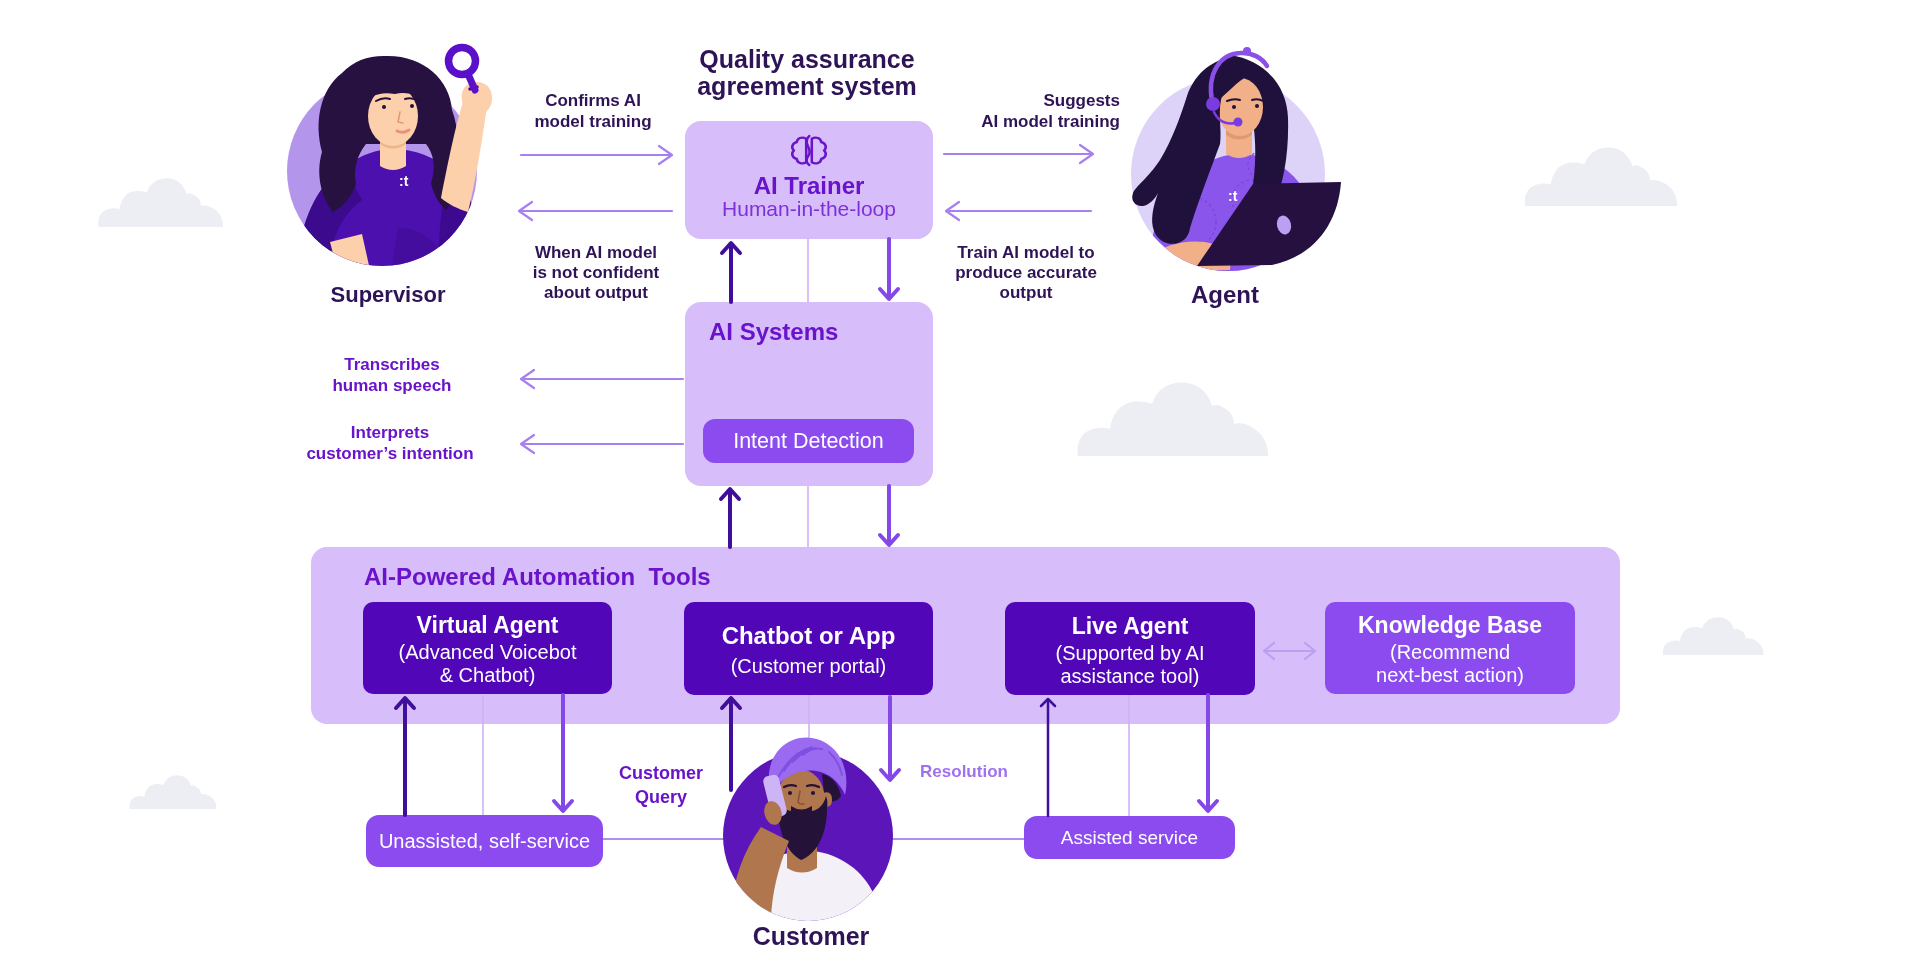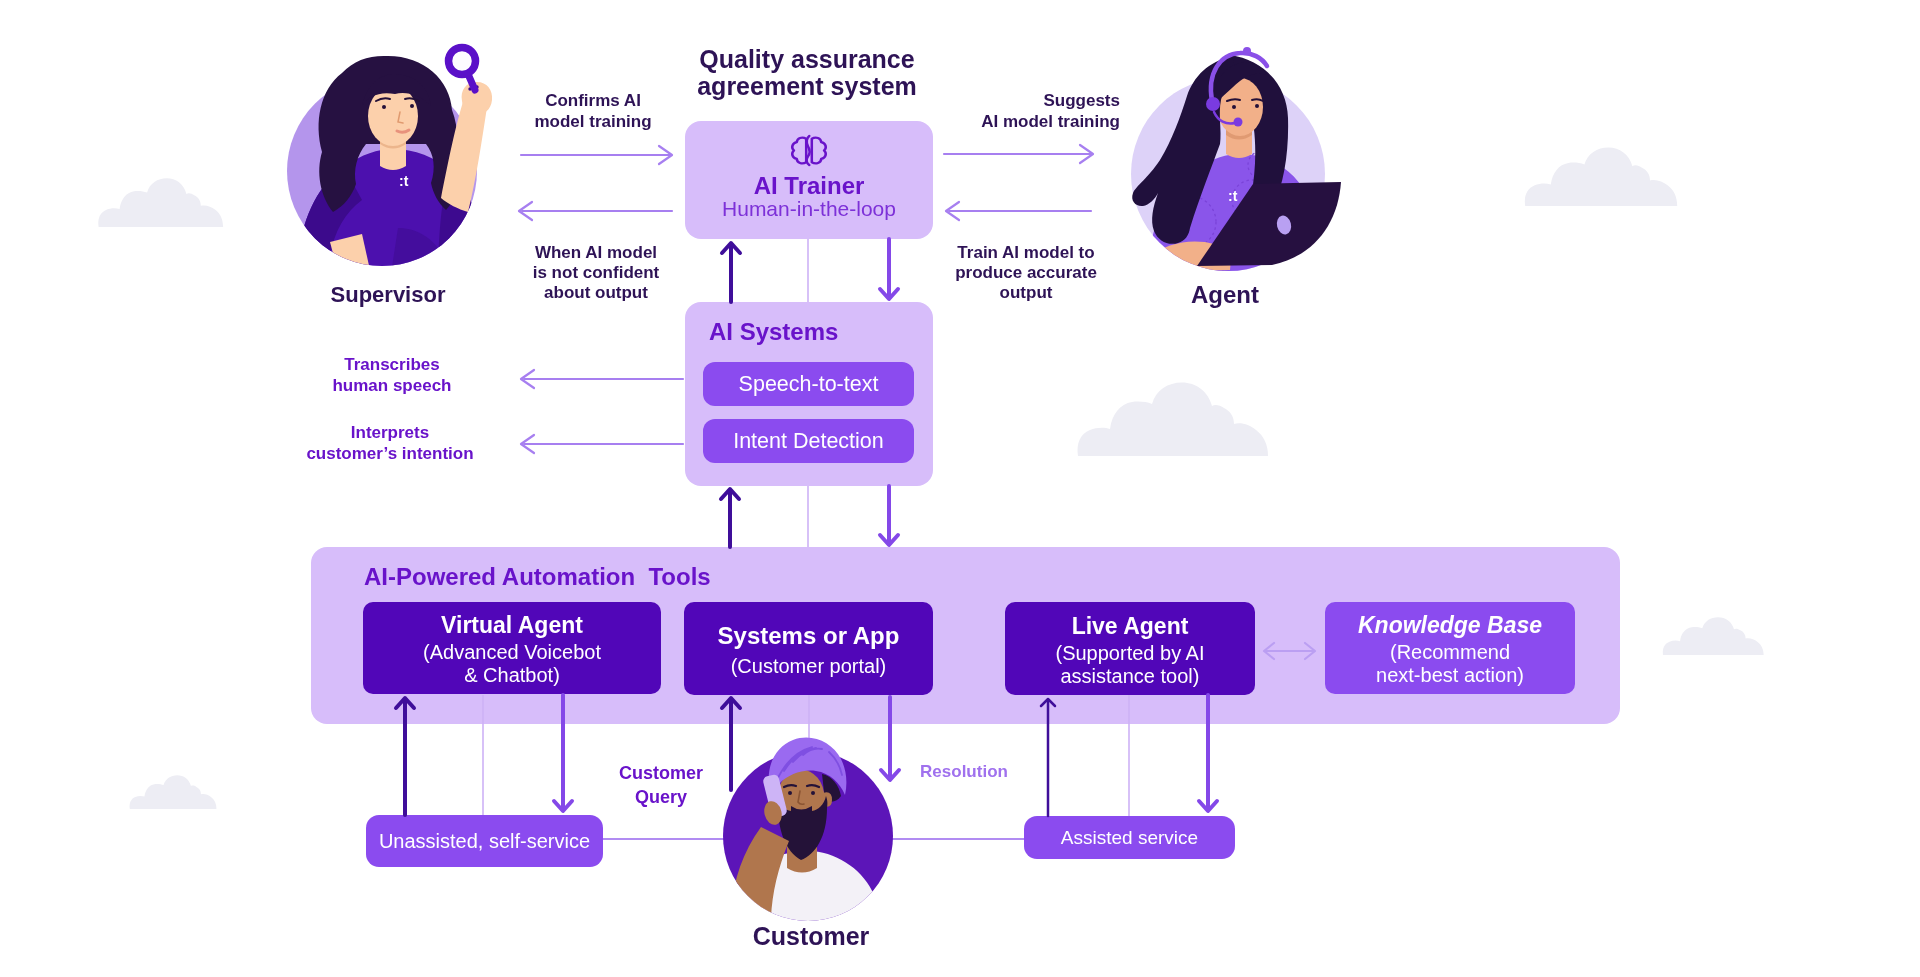--- a/index.html
+++ b/index.html
@@ -192,40 +192,39 @@
 </svg>
 
 <div class="txt" style="left:657px;top:46px;width:300px;text-align:center;font-size:25px;line-height:27px;font-weight:bold;color:#2e1356;">Quality assurance<br>agreement system</div>
 
 <div class="box light" style="left:685px;top:121px;width:248px;height:118px;"></div>
 <div class="txt" style="left:685px;top:173px;width:248px;text-align:center;font-size:24px;line-height:26px;font-weight:bold;color:#6913ca;">AI Trainer</div>
 <div class="txt" style="left:685px;top:197px;width:248px;text-align:center;font-size:21px;line-height:23px;color:#7d31d8;">Human-in-the-loop</div>
 
 <div class="box light" style="left:685px;top:302px;width:248px;height:184px;"></div>
 <div class="txt" style="left:685px;top:319px;width:216px;font-size:24px;line-height:26px;font-weight:bold;color:#6913ca;padding-left:24px;">AI Systems</div>
-<div class="box" style="left:703px;top:362px;width:211px;height:44px;background:#8b4bef;border-radius:12px;font-size:21.5px;color:#fff;">Speech-to-text</div>
 <div class="box" style="left:703px;top:419px;width:211px;height:44px;background:#8b4bef;border-radius:12px;font-size:21.5px;color:#fff;">Intent Detection</div>
 
 <div class="box light" style="left:311px;top:547px;width:1309px;height:177px;"></div>
 <div class="txt" style="left:364px;top:566px;font-size:24px;line-height:21px;font-weight:bold;color:#6913ca;">AI-Powered Automation&nbsp; Tools</div>
 
-<div class="box dark" style="left:363px;top:602px;width:298px;height:92px;">
+<div class="box dark" style="left:363px;top:602px;width:249px;height:92px;">
   <div style="font-size:23px;font-weight:bold;line-height:32px;">Virtual Agent</div>
   <div style="font-size:20px;line-height:23px;">(Advanced Voicebot<br>&amp; Chatbot)</div>
 </div>
 <div class="box dark" style="left:684px;top:602px;width:249px;height:93px;">
-  <div style="font-size:24px;font-weight:bold;line-height:34px;">Systems or App</div>
+  <div style="font-size:24px;font-weight:bold;line-height:34px;">Chatbot or App</div>
   <div style="font-size:20px;line-height:26px;">(Customer portal)</div>
 </div>
 <div class="box dark" style="left:1005px;top:602px;width:250px;height:93px;">
   <div style="font-size:23px;font-weight:bold;line-height:32px;">Live Agent</div>
   <div style="font-size:20px;line-height:23px;">(Supported by AI<br>assistance tool)</div>
 </div>
 <div class="box med" style="left:1325px;top:602px;width:250px;height:92px;border-radius:10px;">
-  <div style="font-size:23px;font-weight:bold;line-height:32px;font-style:italic;">Knowledge Base</div>
+  <div style="font-size:23px;font-weight:bold;line-height:32px;">Knowledge Base</div>
   <div style="font-size:20px;line-height:23px;">(Recommend<br>next-best action)</div>
 </div>
 
 <div class="box med" style="left:366px;top:815px;width:237px;height:52px;font-size:20px;">Unassisted, self-service</div>
 <div class="box med" style="left:1024px;top:816px;width:211px;height:43px;font-size:19px;">Assisted service</div>
 
 <div class="txt" style="left:493px;top:90px;width:200px;text-align:center;font-size:17px;line-height:21px;font-weight:bold;color:#2e1356;">Confirms AI<br>model training</div>
 <div class="txt" style="left:496px;top:243px;width:200px;text-align:center;font-size:17px;line-height:20px;font-weight:bold;color:#2e1356;">When AI model<br>is not confident<br>about output</div>
 <div class="txt" style="left:920px;top:90px;width:200px;text-align:right;font-size:17px;line-height:21px;font-weight:bold;color:#2e1356;">Suggests<br>AI model training</div>
 <div class="txt" style="left:926px;top:243px;width:200px;text-align:center;font-size:17px;line-height:20px;font-weight:bold;color:#2e1356;">Train AI model to<br>produce accurate<br>output</div>

